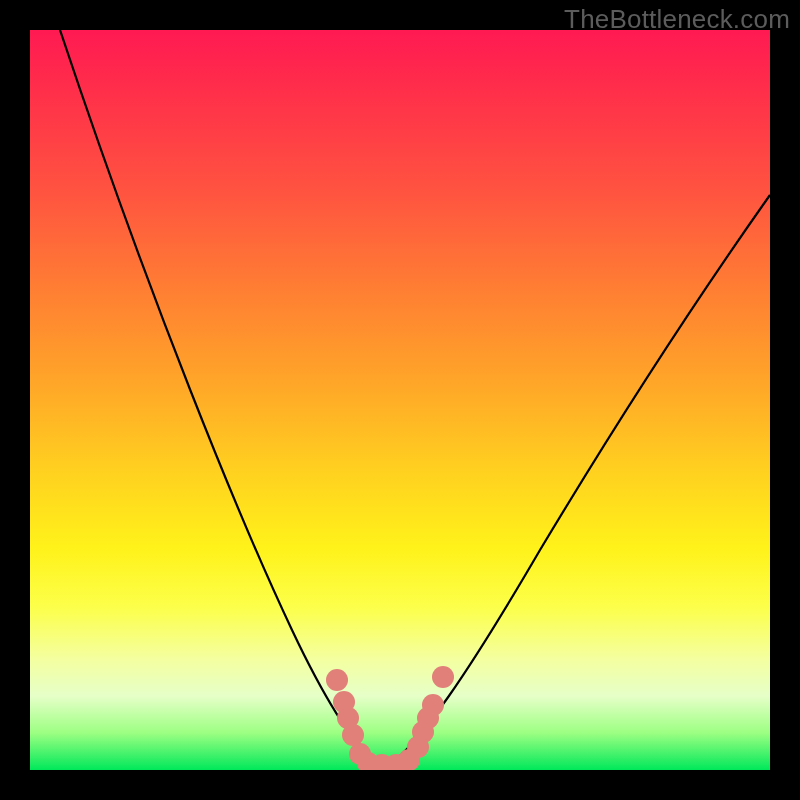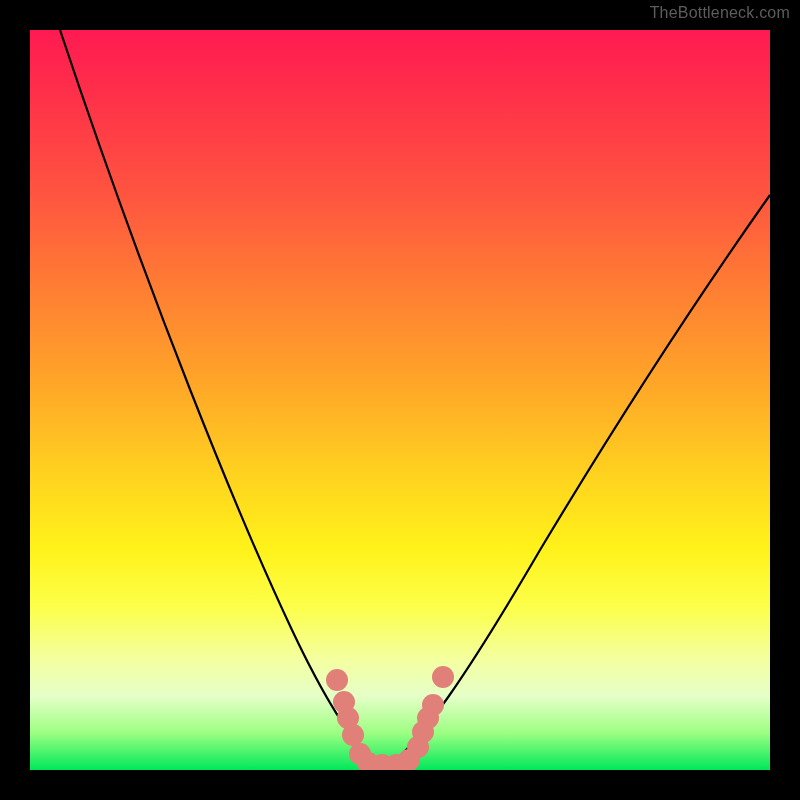--- a/index.html
+++ b/index.html
@@ -46,21 +46,21 @@
   }
   svg.curves {
     position: absolute;
     inset: 0;
   }
   .watermark {
     position: absolute;
     top: 4px;
     right: 10px;
     color: #5c5c5c;
-    font-size: 16px;
+    font-size: 26px;
     font-weight: 500;
     letter-spacing: 0.2px;
     user-select: none;
   }
 </style>
 </head>
 <body>
 
 <div class="frame">
   <div class="watermark">TheBottleneck.com</div>

